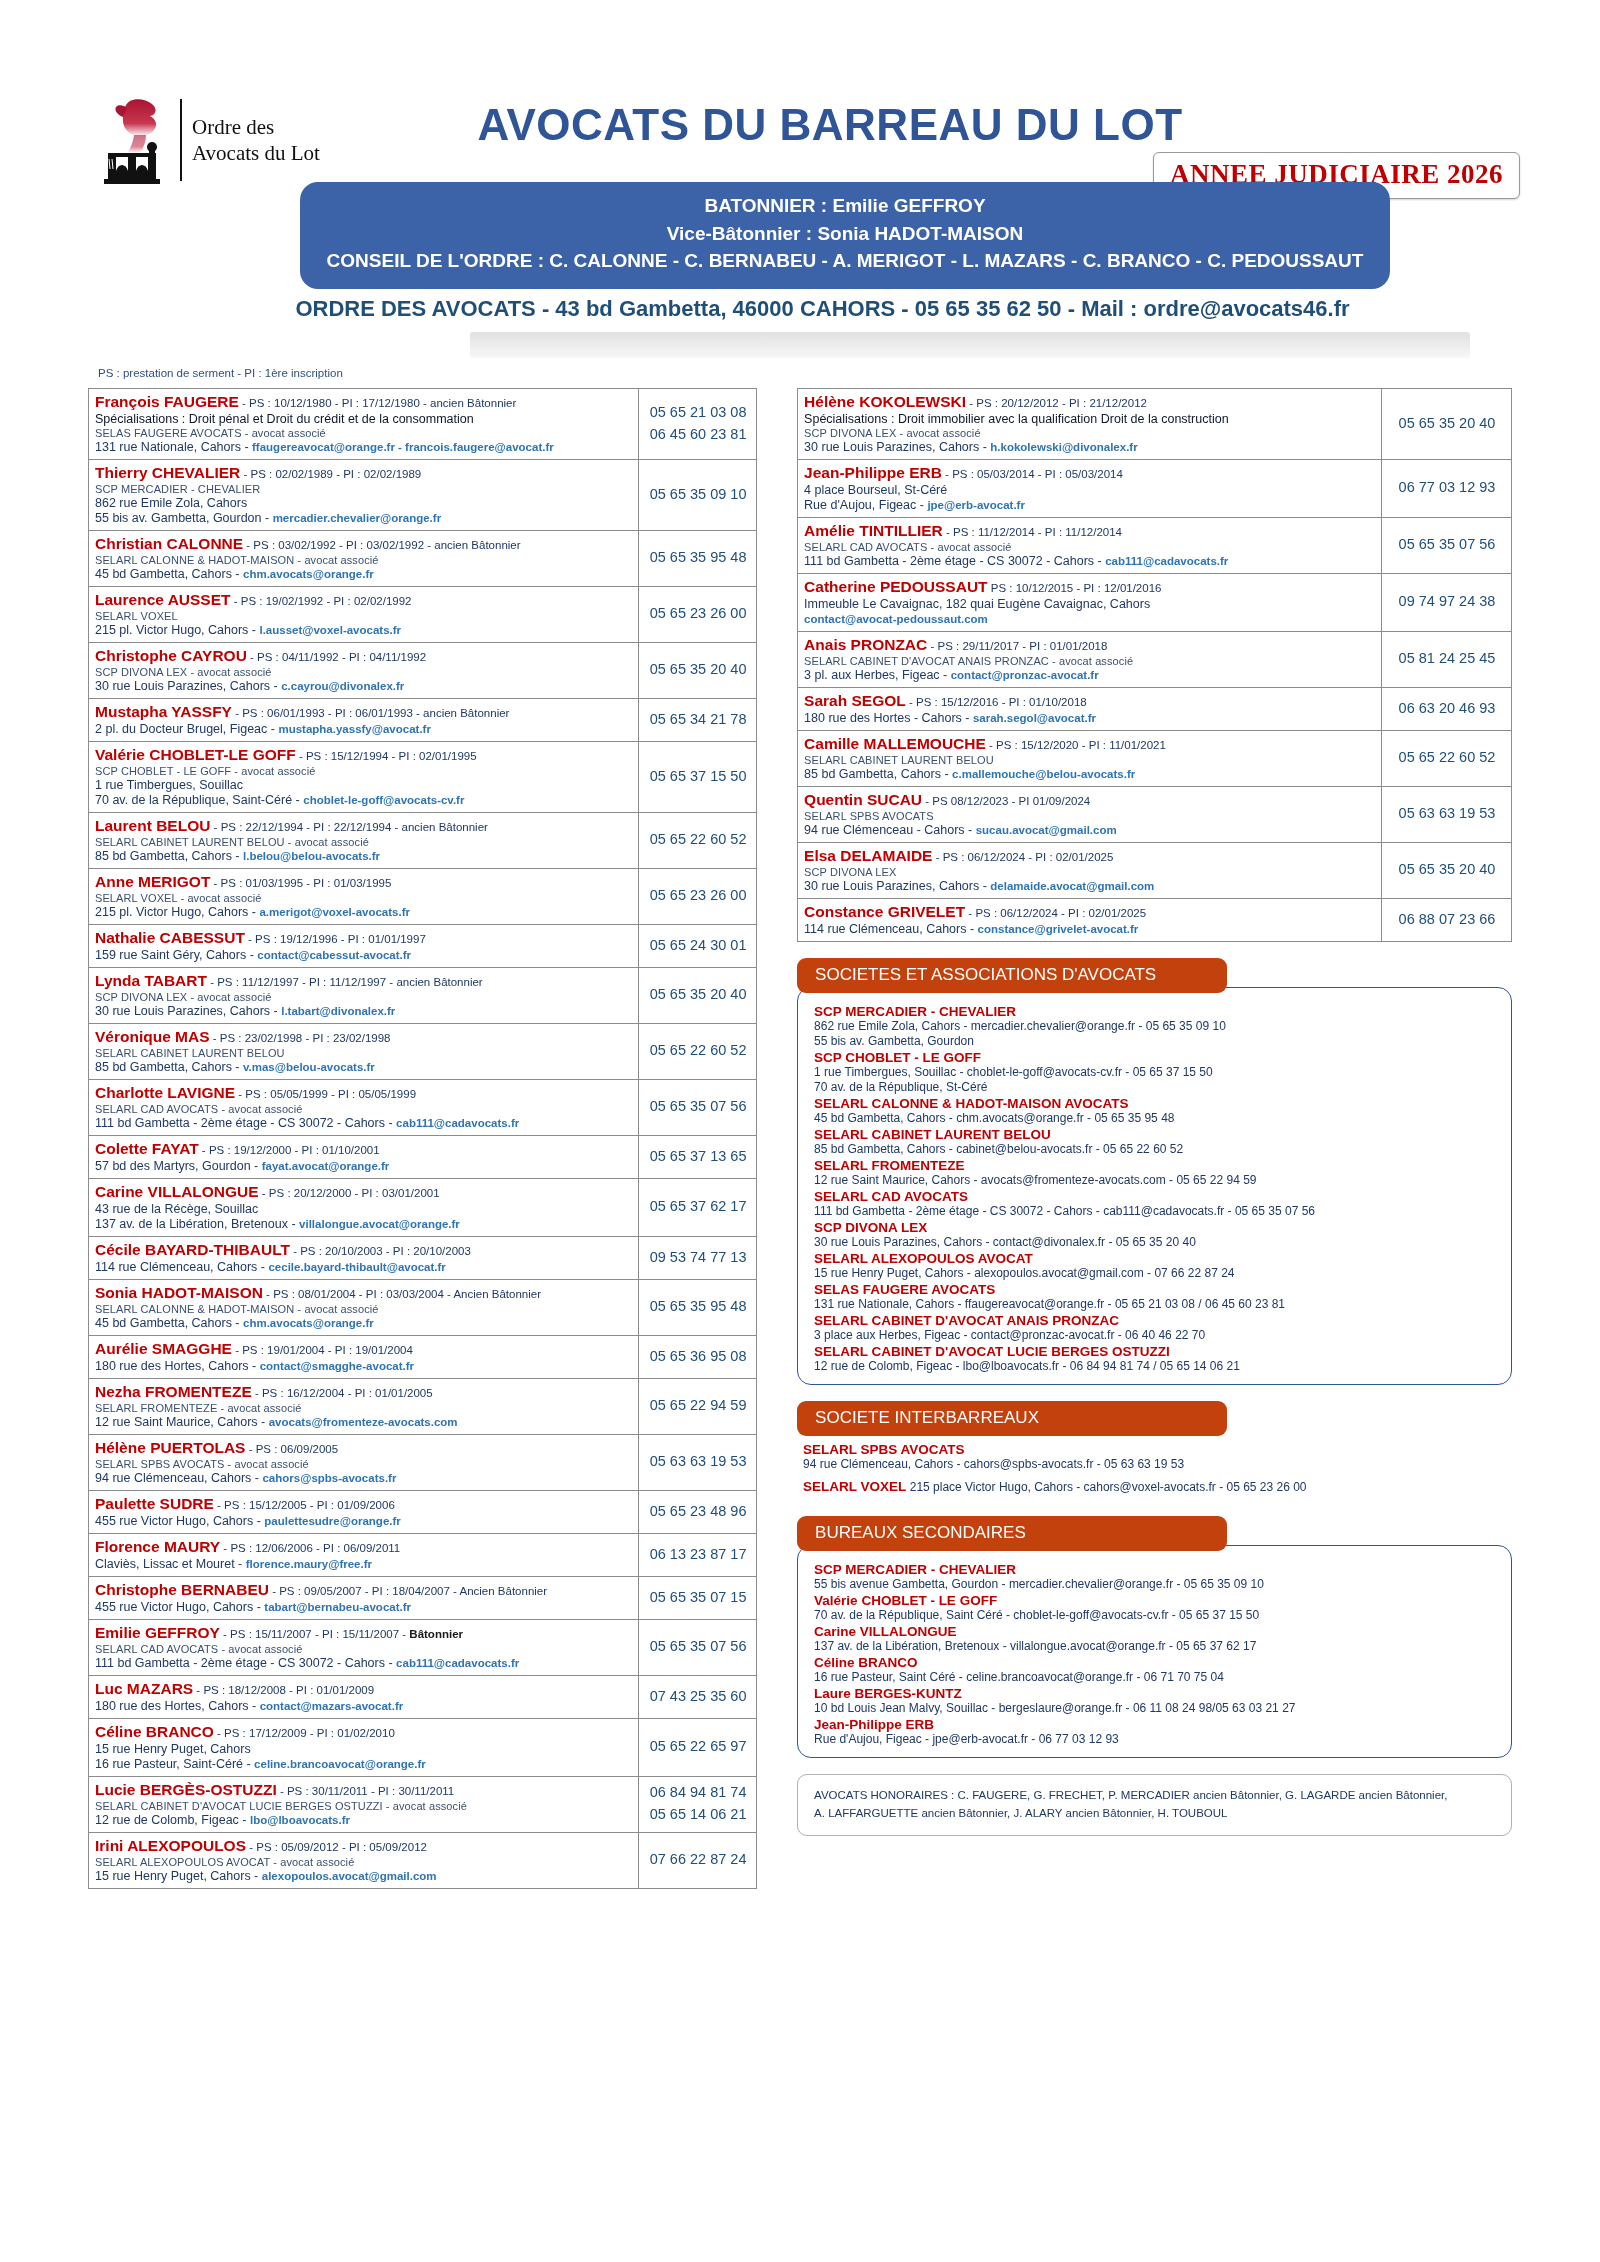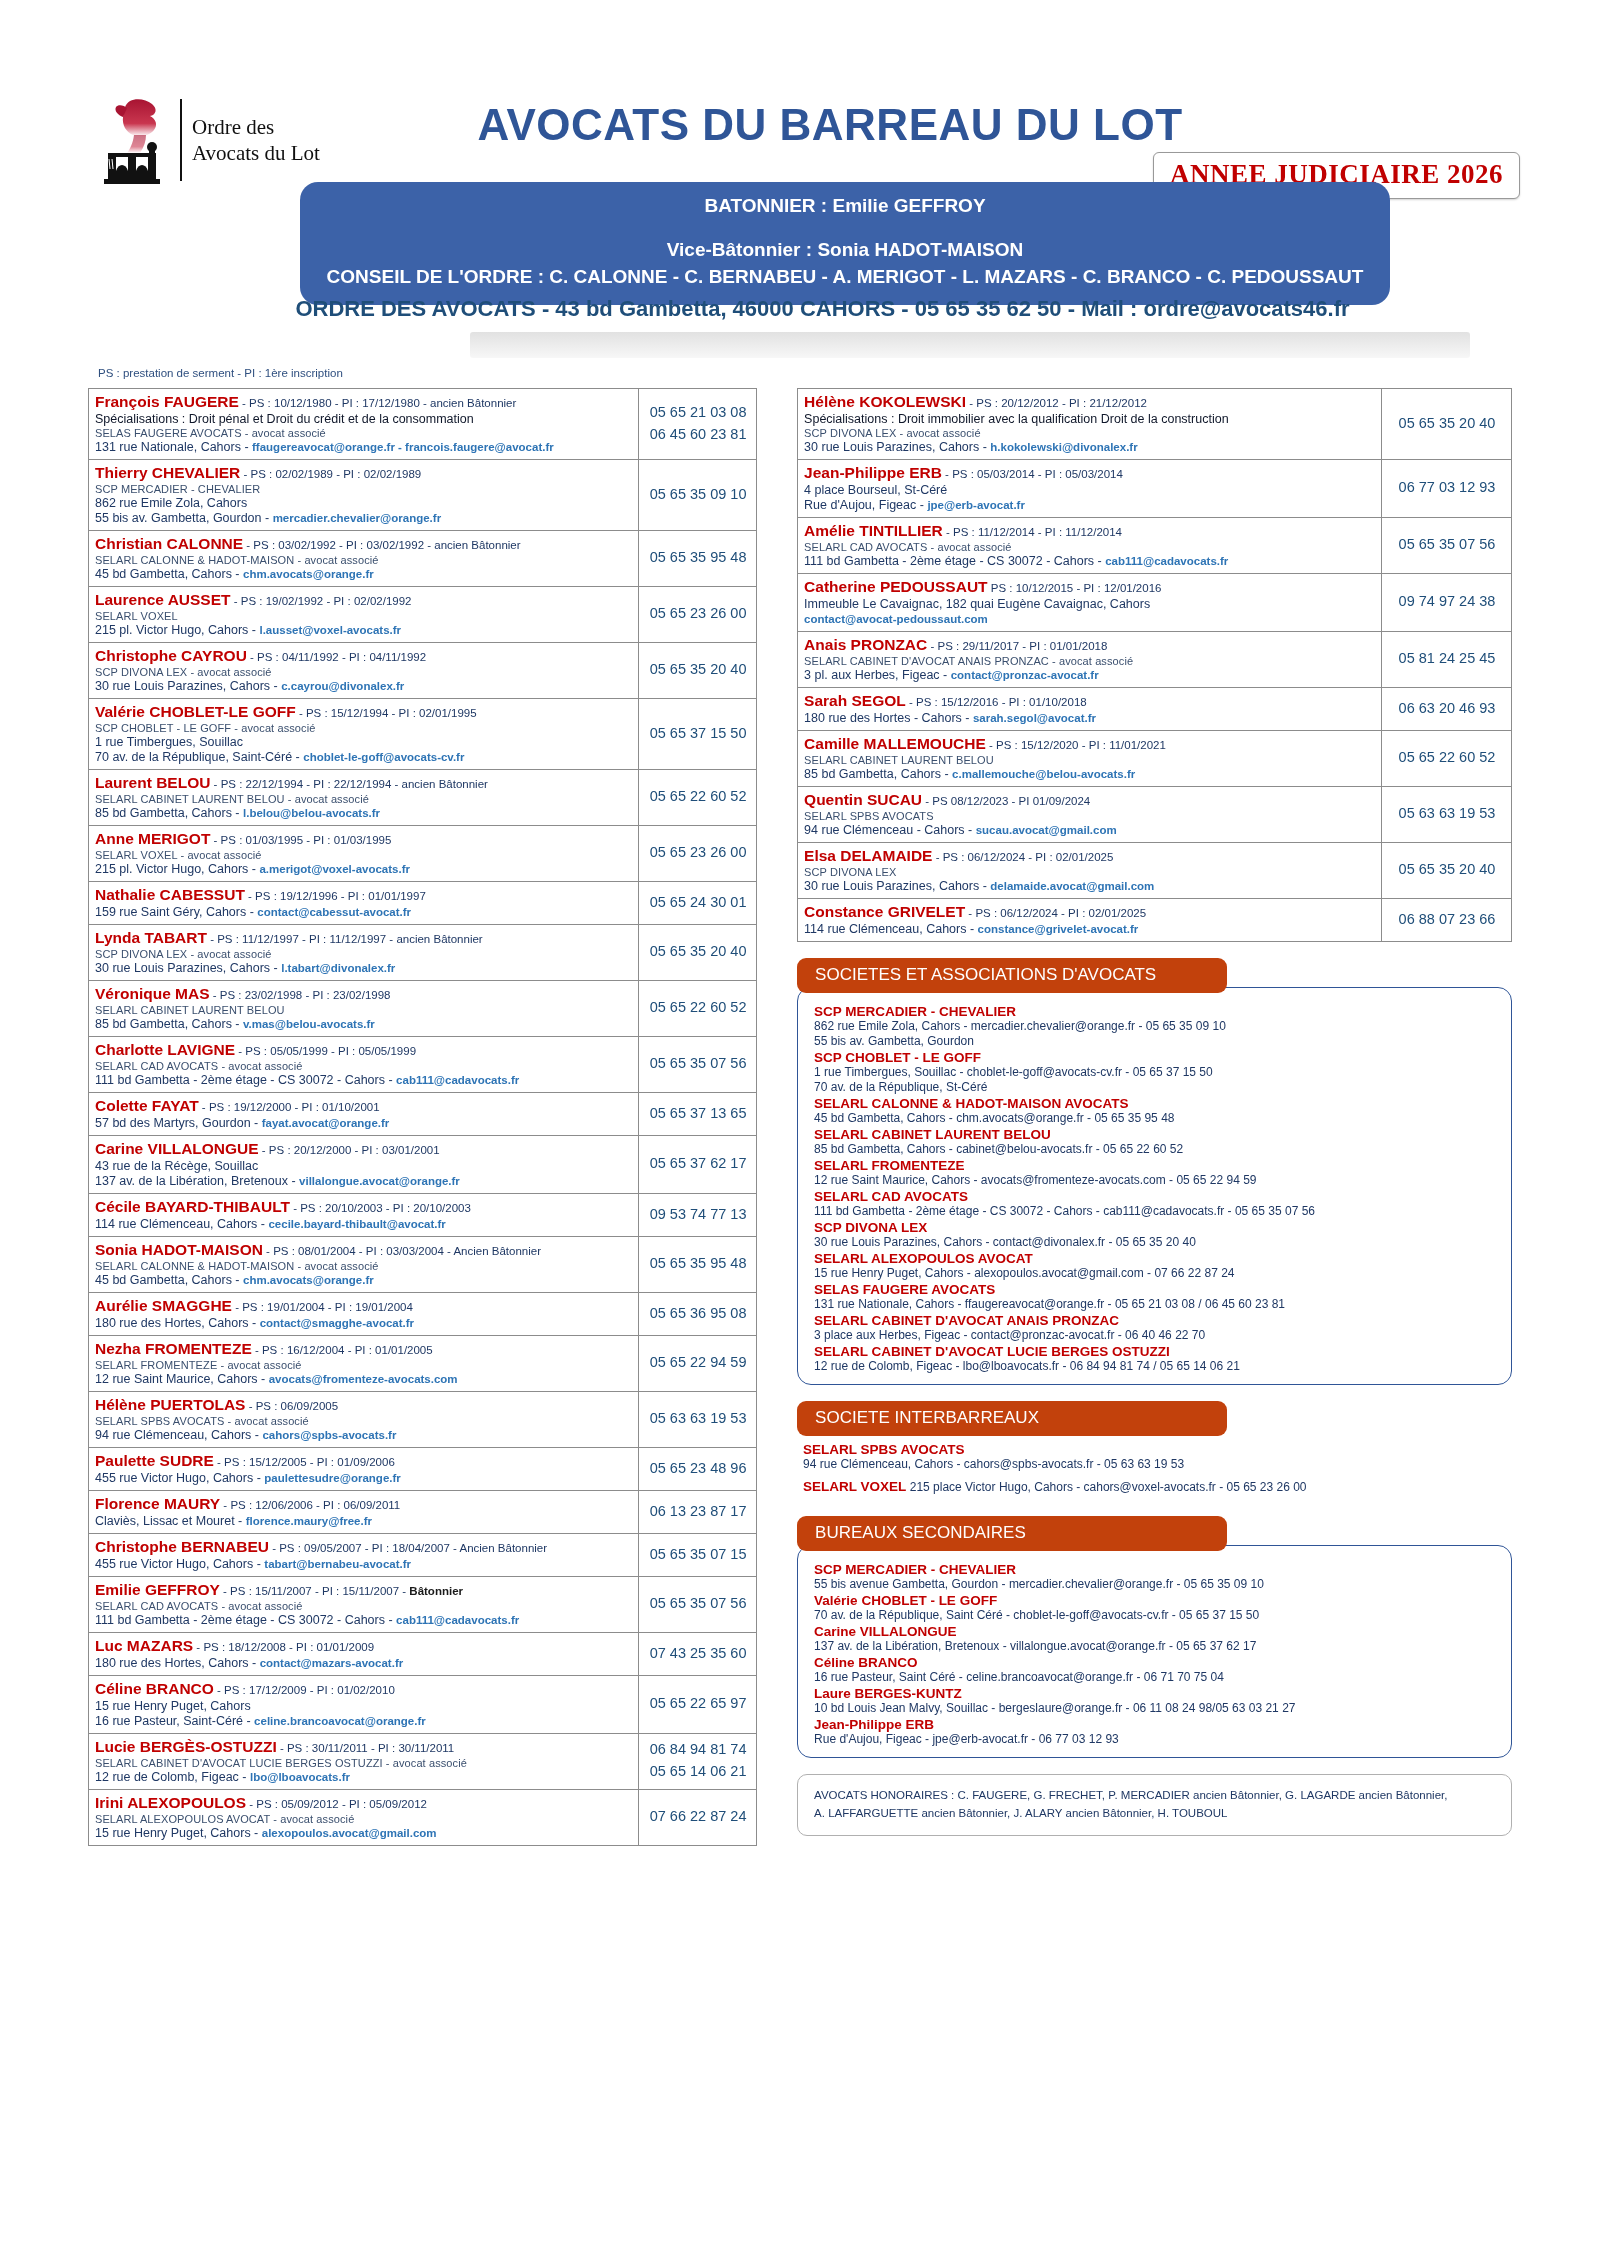--- a/index.html
+++ b/index.html
@@ -71,21 +71,21 @@
     width: 1090px;
     background: #3c62a8;
     border-radius: 18px;
     color: #fff;
     text-align: center;
     padding: 10px 0 14px 0;
     font-size: 19px;
     line-height: 1.45;
   }
   .council-box .line1 { font-weight: bold; }
-  .council-box .line2 { font-weight: bold; margin-top: 16px; }
+  .council-box .line2 { font-weight: bold; }
   .council-box .line3 { font-weight: bold; }
 
   .year-badge {
     position: absolute;
     right: 80px;
     top: 152px;
     background: #ffffff;
     border: 1px solid #999;
     border-radius: 6px;
     padding: 6px 16px 8px 16px;
@@ -358,20 +358,29 @@
                 <div class="lw-line"><span class="lw-name">Christophe CAYROU</span><span class="lw-meta"> - PS : 04/11/1992 - PI : 04/11/1992</span></div>
                 <div class="lw-line lw-firm">SCP DIVONA LEX - avocat associé</div>
                 <div class="lw-line lw-addr">30 rue Louis Parazines, Cahors - <span class="lw-mail">c.cayrou@divonalex.fr</span></div>
               </td>
               <td class="cell-phone">
                 <div>05 65 35 20 40</div>
               </td>
             </tr>
             <tr>
               <td class="cell-info">
+                <div class="lw-line"><span class="lw-name">Mustapha YASSFY</span><span class="lw-meta"> - PS : 06/01/1993 - PI : 06/01/1993 - ancien Bâtonnier</span></div>
+                <div class="lw-line lw-addr">2 pl. du Docteur Brugel, Figeac - <span class="lw-mail">mustapha.yassfy@avocat.fr</span></div>
+              </td>
+              <td class="cell-phone">
+                <div>05 65 34 21 78</div>
+              </td>
+            </tr>
+            <tr>
+              <td class="cell-info">
                 <div class="lw-line"><span class="lw-name">Valérie CHOBLET-LE GOFF</span><span class="lw-meta"> - PS : 15/12/1994 - PI : 02/01/1995</span></div>
                 <div class="lw-line lw-firm">SCP CHOBLET - LE GOFF - avocat associé</div>
                 <div class="lw-line lw-addr">1 rue Timbergues, Souillac</div>
                 <div class="lw-line lw-addr">70 av. de la République, Saint-Céré  - <span class="lw-mail">choblet-le-goff@avocats-cv.fr</span></div>
               </td>
               <td class="cell-phone">
                 <div>05 65 37 15 50</div>
               </td>
             </tr>
             <tr>

